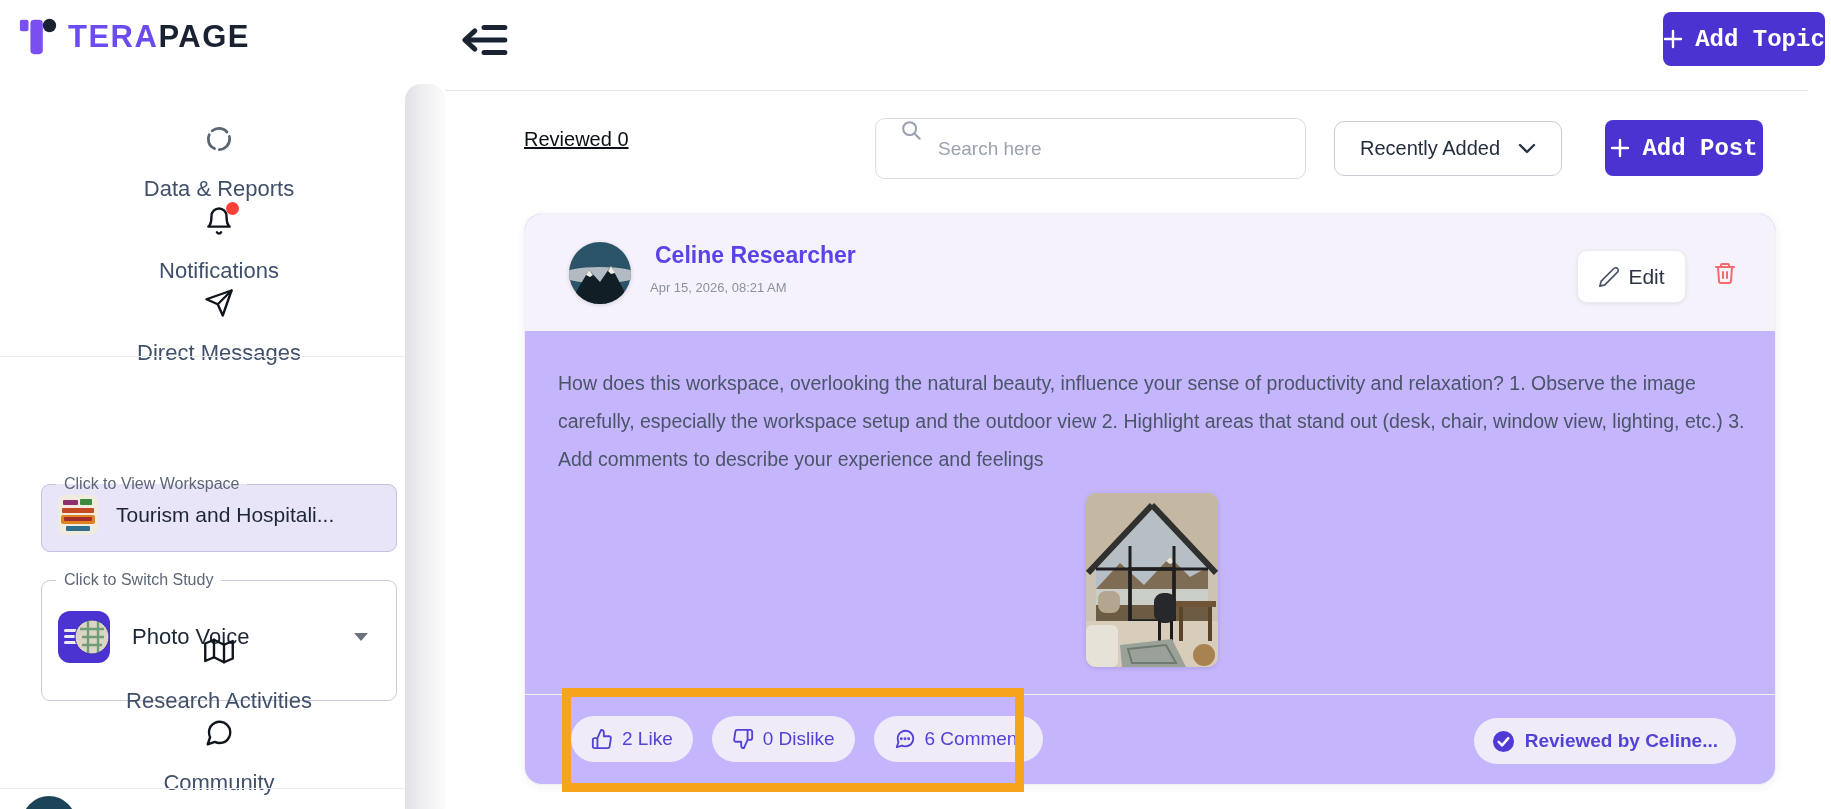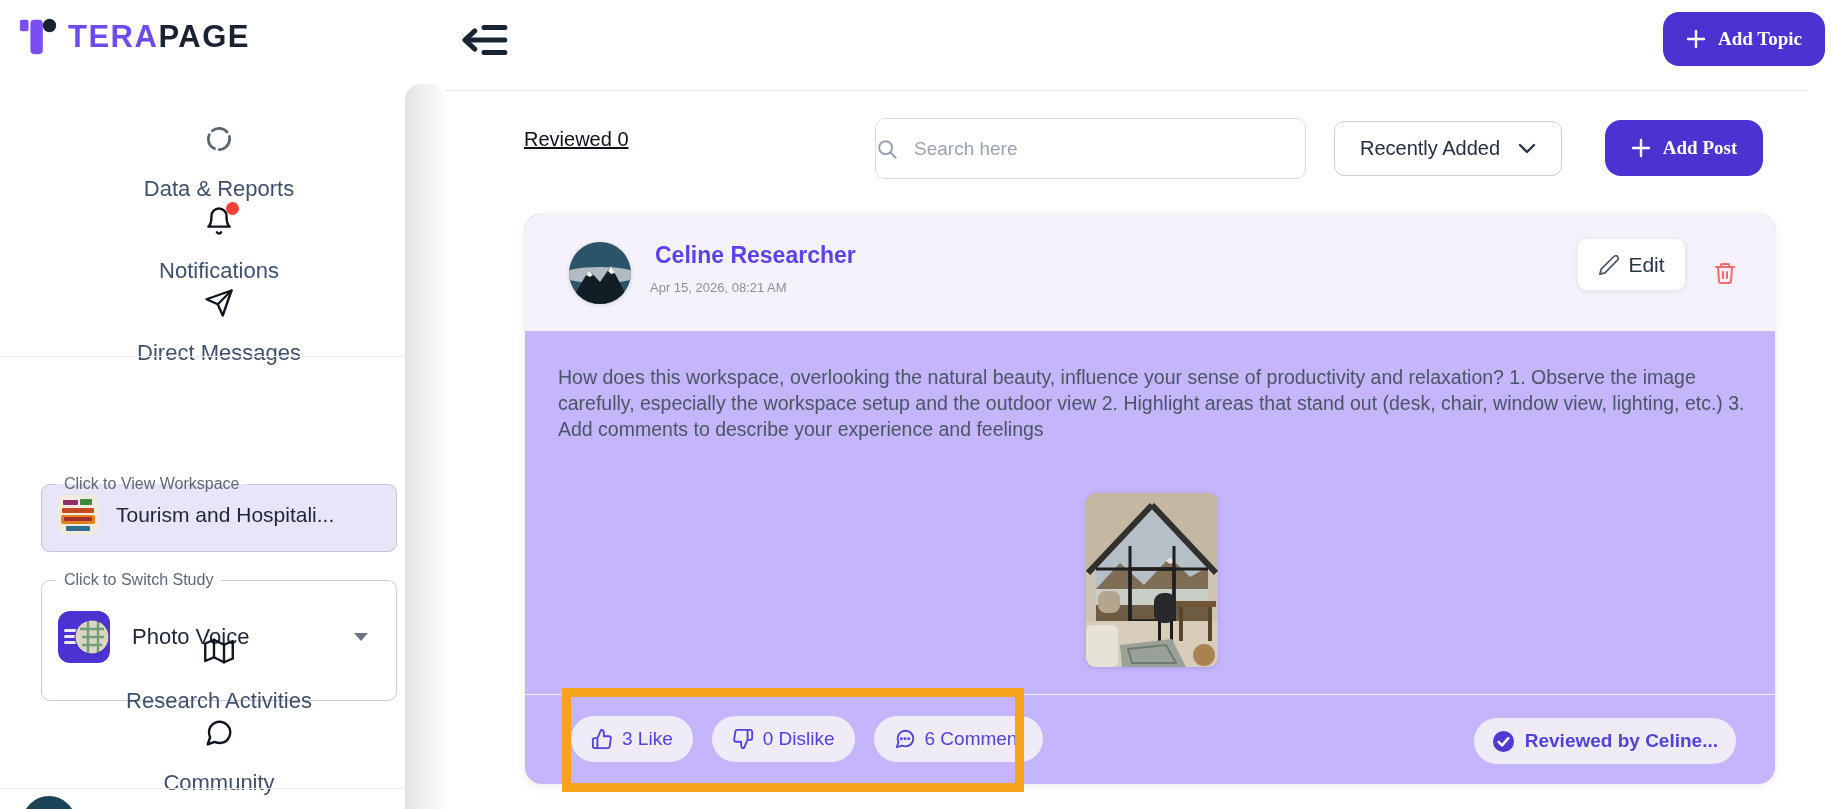--- a/index.html
+++ b/index.html
@@ -11,23 +11,23 @@
   .app { position:relative; width:1831px; height:809px; background:#fff; }
 
   
   .topbar { position:absolute; left:0; top:0; width:1831px; height:80px; background:#fff; z-index:5; }
   .logo { position:absolute; left:18px; top:14px; display:flex; align-items:center; gap:8px; cursor:pointer; }
   .logo-text { font-size:31px; font-weight:700; letter-spacing:1.5px; }
   .logo-tera { color:#6C4BF0; }
   .logo-page { color:#1A2232; }
   .collapse-btn { position:absolute; left:452px; top:14px; width:64px; height:52px; background:none; border:none; cursor:pointer; display:flex; align-items:center; justify-content:center; }
   .btn-primary {
-    background:#4B33D1; color:#fff; border:none; border-radius:16px;
+    background:#4B33D1; color:#fff; border:none; border-radius:8px;
     display:flex; align-items:center; justify-content:center; gap:12px;
-    font-size:19px; font-weight:700; cursor:pointer; font-family:Liberation Serif, serif;
+    font-size:24px; font-weight:700; cursor:pointer; font-family:Liberation Mono, monospace;
   }
   .add-topic { position:absolute; left:1663px; top:12px; width:162px; height:54px; }
 
   
   .sidebar { position:absolute; left:0; top:80px; width:405px; height:729px; background:#fff; overflow:hidden; }
   .side-item { position:absolute; left:0; width:405px; height:58px; display:flex; align-items:center; gap:22px; padding-left:33px; cursor:pointer; background:none; border:none; font-family:inherit;flex-direction:column; }
   .side-item .lbl { font-size:22px; color:#40506A; }
   .icon-wrap { position:relative; width:32px; height:32px; display:flex; align-items:center; justify-content:center; }
   .badge-dot { position:absolute; right:-4px; top:-4px; width:13px; height:13px; border-radius:50%; background:#FA4238; }
   .side-divider { position:absolute; left:0; width:405px; height:1px; background:#ECEDEF; }
@@ -47,38 +47,38 @@
 
   .sidebar-scrollbar { position:absolute; left:405px; top:84px; width:40px; height:725px;
     background:linear-gradient(to right,#E1E1E6 0%,#EFEFF2 45%,#FBFBFC 100%);
     border-top-left-radius:16px; border-top-right-radius:16px; cursor:pointer; }
 
   
   .main { position:absolute; left:445px; top:80px; width:1363px; height:729px; background:#fff; }
   .main-topline { position:absolute; left:0; top:10px; width:1363px; height:1px; background:#E4E6EA; }
 
   .reviewed-link { position:absolute; left:79px; top:48px; font-size:20px; color:#0B0F17; text-decoration:underline; cursor:pointer; }
-  .search-box { position:absolute; left:430px; top:38px; width:431px; height:61px; border:1px solid #D9DDE3; border-radius:10px; background:#fff; display:flex; align-items:center; gap:16px; }
+  .search-box { position:absolute; left:430px; top:38px; width:431px; height:61px; border:1px solid #D9DDE3; border-radius:10px; background:#fff; display:flex; gap:16px; padding-left:24px; }
   .search-box input { border:none; outline:none; font-size:19px; color:#333; width:330px; font-family:inherit; background:transparent; }
   .search-box input::placeholder { color:#9AA3AF; }
   .sort-select { position:absolute; left:889px; top:41px; width:228px; height:55px; border:1px solid #C9CDD4; border-radius:10px; background:#fff; display:flex; align-items:center; justify-content:center; gap:18px; cursor:pointer; font-family:inherit; }
   .sort-select .sort-text { font-size:20px; color:#242E3E; }
   .add-post { position:absolute; left:1160px; top:40px; width:158px; height:56px; }
 
   
   .post-card { position:absolute; left:79px; top:133px; width:1252px; height:572px; background:#c4b5fd; border:1px solid #F1F0F5; border-radius:18px; box-shadow:0 2px 10px rgba(40,40,80,.06); }
   .post-header { position:absolute; left:0; top:0; width:1250px; height:117px; background:#F5F2FB; border-radius:17px 17px 0 0; }
   .post-avatar { position:absolute; left:44px; top:28px; width:62px; height:62px; border-radius:50%; overflow:hidden; cursor:pointer; box-shadow:0 1px 4px rgba(0,0,0,.15); }
   .post-author { position:absolute; left:130px; top:28px; font-size:23px; font-weight:700; color:#5A43E8; cursor:pointer; }
   .post-time { position:absolute; left:125px; top:66px; font-size:13px; color:#8A919D; }
-  .edit-btn { position:absolute; left:1052px; top:24px; width:109px; height:53px; background:#fff; border:1px solid #EBEBF0; border-radius:10px; box-shadow:0 1px 4px rgba(0,0,0,.08); display:flex; align-items:center; justify-content:center; gap:8px; cursor:pointer; font-family:inherit; }
+  .edit-btn { position:absolute; left:1052px; top:36px; width:109px; height:53px; background:#fff; border:1px solid #EBEBF0; border-radius:10px; box-shadow:0 1px 4px rgba(0,0,0,.08); display:flex; align-items:center; justify-content:center; gap:8px; cursor:pointer; font-family:inherit; }
   .edit-btn .edit-lbl { font-size:21px; color:#2A3444; }
   .trash-btn { position:absolute; left:1188px; top:46px; background:none; border:none; cursor:pointer; }
 
-  .post-body { position:absolute; left:33px; top:150px; width:1190px; font-size:19.5px; line-height:26px; color:#4A5568; }
+  .post-body { position:absolute; left:33px; top:150px; width:1190px; font-size:19.5px; line-height:38px; color:#4A5568; }
   .post-image { position:absolute; left:561px; top:279px; width:132px; height:174px; border-radius:10px; overflow:hidden; cursor:pointer; box-shadow:0 1px 5px rgba(0,0,0,.12); }
 
   .post-footer-divider { position:absolute; left:0; top:480px; width:1250px; height:1px; background:#ECEEF1; }
   .pill-row { position:absolute; left:46px; top:502px; display:flex; gap:19px; }
   .pill { height:46px; background:#EFEBF9; border:none; border-radius:23px; display:flex; align-items:center; gap:9px; padding:0 20px; font-size:19px; color:#5143D6; cursor:pointer; font-family:inherit; }
   .reviewed-badge { position:absolute; right:39px; top:504px; height:46px; background:#EFEBF9; border:none; border-radius:23px; display:flex; align-items:center; gap:10px; padding:0 18px; font-size:19px; font-weight:700; color:#5143D6; cursor:pointer; font-family:inherit; }
 
   .orange-highlight { position:absolute; left:562px; top:688px; width:462px; height:104px; border:9px solid #F6A41B; z-index:9; pointer-events:none; }
 </style>
 </head>
@@ -308,21 +308,21 @@
         </svg>
       </div>
 
       <div class="post-footer-divider"></div>
 
       <div class="pill-row">
         <button class="pill">
           <svg width="22" height="22" viewBox="0 0 24 24" fill="none" stroke="#5143D6" stroke-width="2" stroke-linecap="round" stroke-linejoin="round">
             <path d="M14 9V5a3 3 0 0 0-3-3l-4 9v11h11.28a2 2 0 0 0 2-1.7l1.38-9a2 2 0 0 0-2-2.3zM7 22H4a2 2 0 0 1-2-2v-7a2 2 0 0 1 2-2h3"></path>
           </svg>
-          <span>3 Like</span>
+          <span>2 Like</span>
         </button>
         <button class="pill">
           <svg width="22" height="22" viewBox="0 0 24 24" fill="none" stroke="#5143D6" stroke-width="2" stroke-linecap="round" stroke-linejoin="round">
             <path d="M10 15v4a3 3 0 0 0 3 3l4-9V2H5.72a2 2 0 0 0-2 1.7l-1.38 9a2 2 0 0 0 2 2.3zm7-13h2.67A2.31 2.31 0 0 1 22 4v7a2.31 2.31 0 0 1-2.33 2H17"></path>
           </svg>
           <span>0 Dislike</span>
         </button>
         <button class="pill">
           <svg width="22" height="22" viewBox="0 0 24 24" fill="none" stroke="#5143D6" stroke-width="2" stroke-linecap="round" stroke-linejoin="round">
             <path d="M21 11.5a8.38 8.38 0 0 1-.9 3.8 8.5 8.5 0 0 1-7.6 4.7 8.38 8.38 0 0 1-3.8-.9L3 21l1.9-5.7a8.38 8.38 0 0 1-.9-3.8 8.5 8.5 0 0 1 4.7-7.6 8.38 8.38 0 0 1 3.8-.9h.5a8.48 8.48 0 0 1 8 8v.5z"></path>

